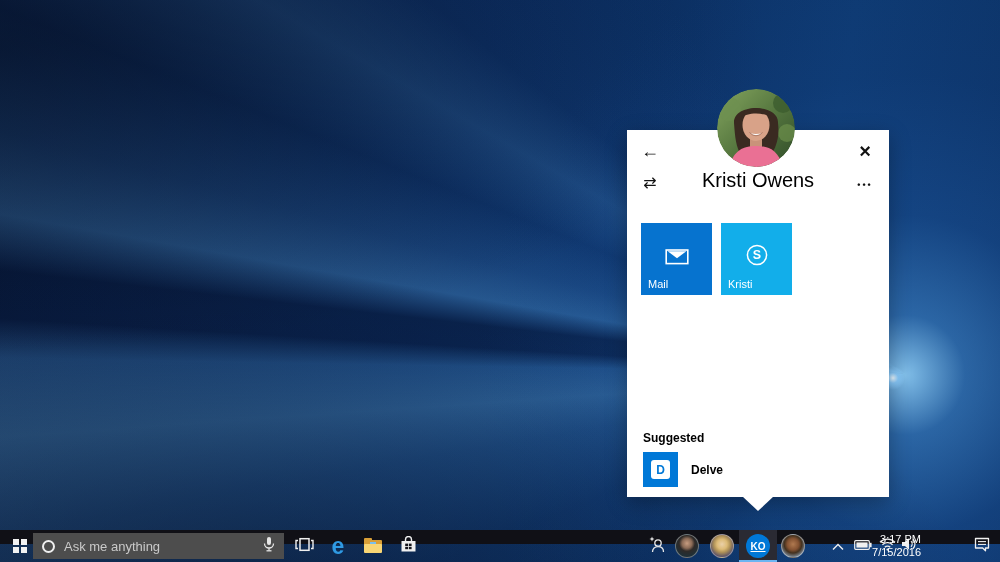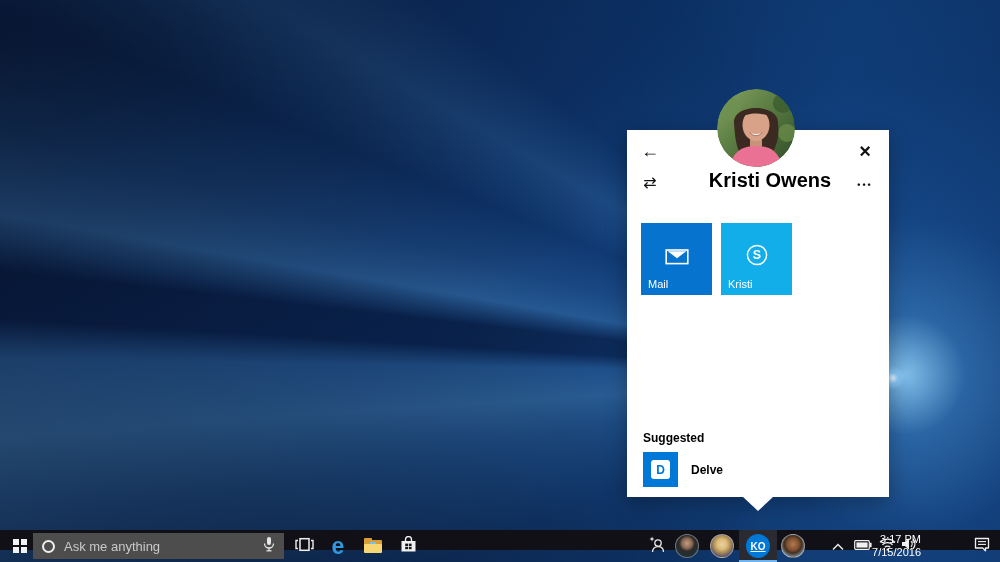--- a/index.html
+++ b/index.html
@@ -40,39 +40,39 @@
   .panel-caret { position:absolute; left:742px; top:496px; width:0; height:0;
     border-left:16px solid transparent; border-right:16px solid transparent; border-top:15px solid #ffffff; }
   .contact-photo { position:absolute; left:717px; top:89px; width:78px; height:78px; border-radius:50%;
     overflow:hidden; z-index:5; }
   .p-btn { position:absolute; width:22px; height:22px; display:flex; align-items:center; justify-content:center;
     color:#111; cursor:default; background:none; border:none; }
   .btn-back  { left:12px; top:10px; font-size:18px; }
   .btn-close { left:227px; top:10px; font-size:20px; font-weight:600; }
   .btn-swap  { left:12px; top:41px; font-size:16px; }
   .btn-more  { left:227px; top:44px; font-size:9px; letter-spacing:2px; font-weight:700; }
-  .contact-name { position:absolute; left:12px; top:39px; width:100%; text-align:center;
-    font-size:20px; font-weight:700; color:#000; }
+  .contact-name { position:absolute; left:0; top:39px; width:100%; text-align:center;
+    font-size:20px; font-weight:400; color:#000; }
 
   .tiles { position:absolute; left:14px; top:93px; display:flex; gap:9px; }
   .tile { position:relative; width:71px; height:72px; display:flex; align-items:center; justify-content:center; }
   .tile-mail, .tile-people { background:#0673cf; }
   .tile-skype { background:#12aeea; }
   .tile-label { position:absolute; left:7px; bottom:5px; color:#fff; font-size:11px; }
   .tile svg { display:block; margin-top:-8px; }
 
   .suggested-heading { position:absolute; left:16px; top:301px; font-size:12px; font-weight:700; color:#000; }
   .suggested-row { position:absolute; left:16px; top:322px; display:flex; align-items:center; }
   .delve-icon { width:35px; height:35px; background:#0078d7; display:flex; align-items:center; justify-content:center; }
   .delve-inner { width:19px; height:19px; background:#fff; border-radius:3px; display:flex; align-items:center; justify-content:center;
     color:#0078d7; font-size:12px; font-weight:700; }
   .suggested-label { margin-left:13px; font-size:12px; font-weight:700; color:#000; }
 
   
-  .taskbar { position:absolute; left:0; top:530px; width:1000px; height:20px; background:#101016; }
+  .taskbar { position:absolute; left:0; top:530px; width:1000px; height:14px; background:#101016; }
   .tb-item { position:absolute; top:0; height:32px; display:flex; align-items:center; justify-content:center; }
   .start-button { left:0; width:40px; }
   .win-logo { display:grid; grid-template-columns:6.5px 6.5px; grid-template-rows:6.5px 6.5px; gap:1.5px; }
   .win-logo span { background:#f2f2f2; }
 
   .search-box { position:absolute; left:33px; top:3px; width:251px; height:26px; background:#4d4d4d;
     display:flex; align-items:center; }
   .cortana-ring { width:13px; height:13px; border:2.5px solid #efefef; border-radius:50%; margin-left:9px; flex:none; }
   .search-input { flex:1; height:100%; background:transparent; border:none; outline:none;
     color:#e8e8e8; font-size:13px; padding:0 6px 0 9px; font-family:"Liberation Sans", sans-serif; }

